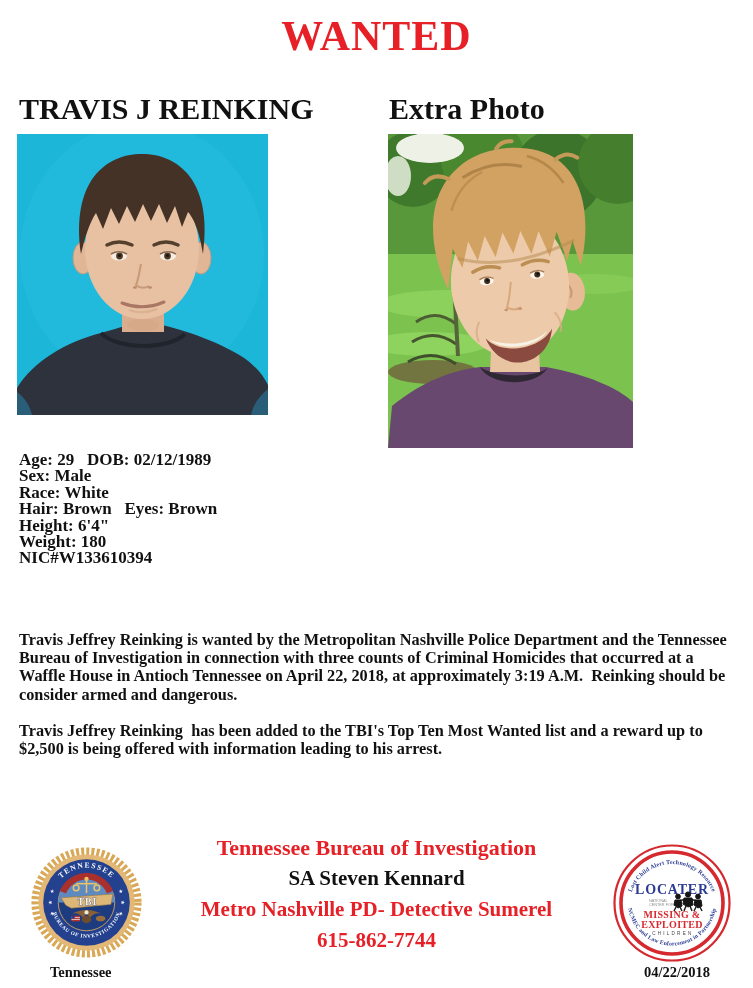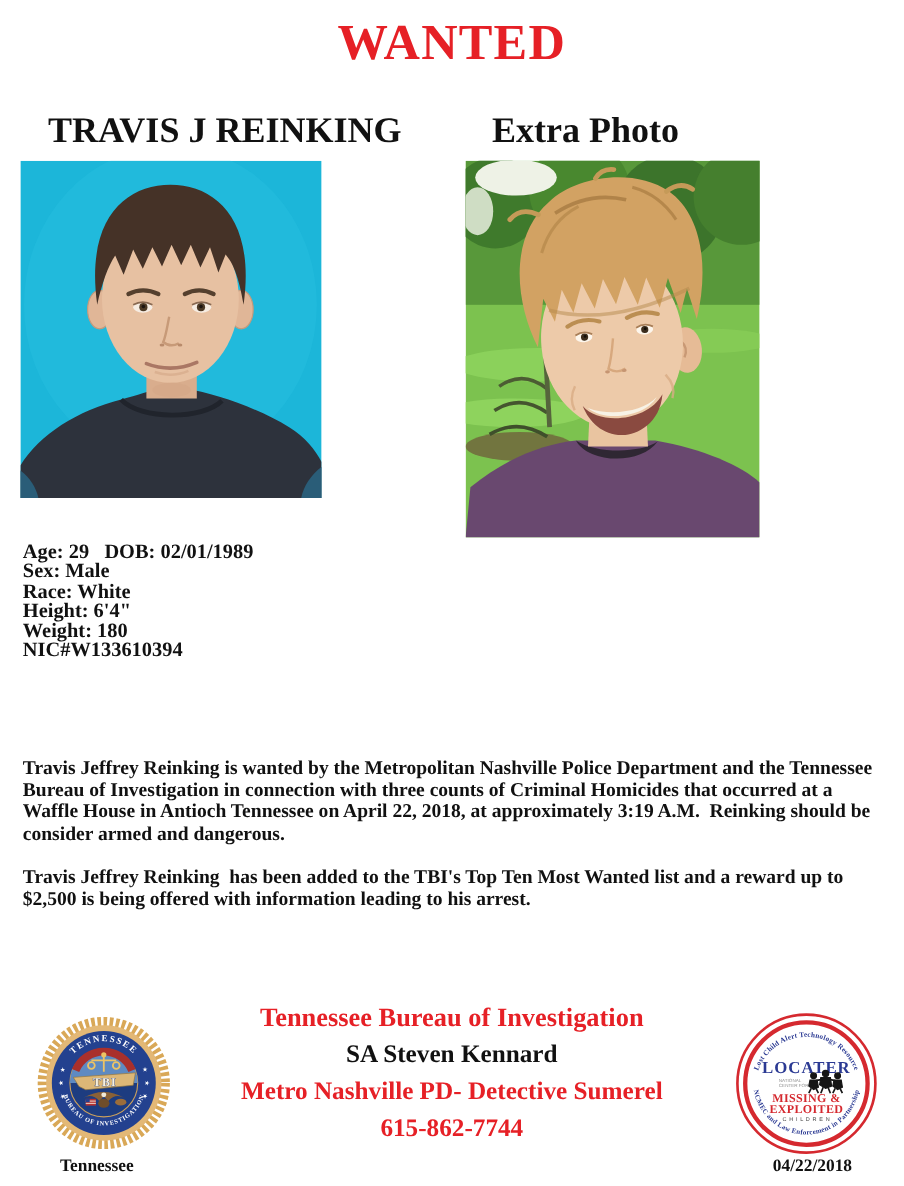--- a/index.html
+++ b/index.html
@@ -3,21 +3,21 @@
 <meta charset="utf-8">
 <style>
   * { margin:0; padding:0; box-sizing:border-box; }
   html,body { background:#ffffff; }
   body { width:753px; height:988px; font-family:"Liberation Serif","DejaVu Serif",serif; color:var(--ink,#111); }
   .page { position:relative; width:753px; height:988px; background:#fff; overflow:hidden; }
 
   .title { position:absolute; left:0; right:0; top:12px; text-align:center;
            font-size:42px; font-weight:bold; letter-spacing:1px; color:var(--red,#e62026); }
 
-  .heading { position:absolute; top:92px; font-size:30px; font-weight:bold; white-space:nowrap;margin-left:21px; }
+  .heading { position:absolute; top:92px; font-size:30px; font-weight:bold; white-space:nowrap; }
   .heading.left  { left:19px; }
   .heading.right { left:389px; }
 
   .photo { position:absolute; top:134px; display:block; }
   .photo.id    { left:17px; }
   .photo.extra { left:388px; }
 
   .details { position:absolute; left:19px; top:452px; width:360px;
              font-size:17px; font-weight:bold; line-height:16.4px; }
   .details div { white-space:pre-wrap; }
@@ -129,23 +129,24 @@
       <ellipse cx="116" cy="175.5" rx="2" ry="1.3" fill="#c69572"></ellipse>
         <ellipse cx="130" cy="175.5" rx="2" ry="1.3" fill="#c69572"></ellipse>
       <path d="M88,185 q-6,10 -2,20" stroke="#d8ab84" stroke-width="2" fill="none" opacity="0.8"></path>
       <path d="M164,182 q8,10 4,20" stroke="#d8ab84" stroke-width="2" fill="none" opacity="0.8"></path>
       <path d="M93,202 C106,220 146,219 160,198 C156,222 136,230 124,229 C108,228 97,216 93,202 Z" fill="#8a4a40"></path>
       <path d="M97,204 C110,217 144,216 155,200 C143,211 116,213 97,204 Z" fill="#f7f2e6"></path>
     </g>
   </svg>
 
   <div class="details">
-    <div>Age: 29   DOB: 02/01/1989</div>
+    <div>Age: 29   DOB: 02/12/1989</div>
     <div>Sex: Male</div>
     <div>Race: White</div>
+    <div>Hair: Brown   Eyes: Brown</div>
     <div>Height: 6'4"</div>
     <div>Weight: 180</div>
     <div>NIC#W133610394</div>
   </div>
 
   <div class="paragraphs">
     <p>Travis Jeffrey Reinking is wanted by the Metropolitan Nashville Police Department and the Tennessee Bureau of Investigation in connection with three counts of Criminal Homicides that occurred at a Waffle House in Antioch Tennessee on April 22, 2018, at approximately 3:19 A.M.  Reinking should be consider armed and dangerous.</p>
     <p>Travis Jeffrey Reinking  has been added to the TBI's Top Ten Most Wanted list and a reward up to $2,500 is being offered with information leading to his arrest.</p>
   </div>
 

